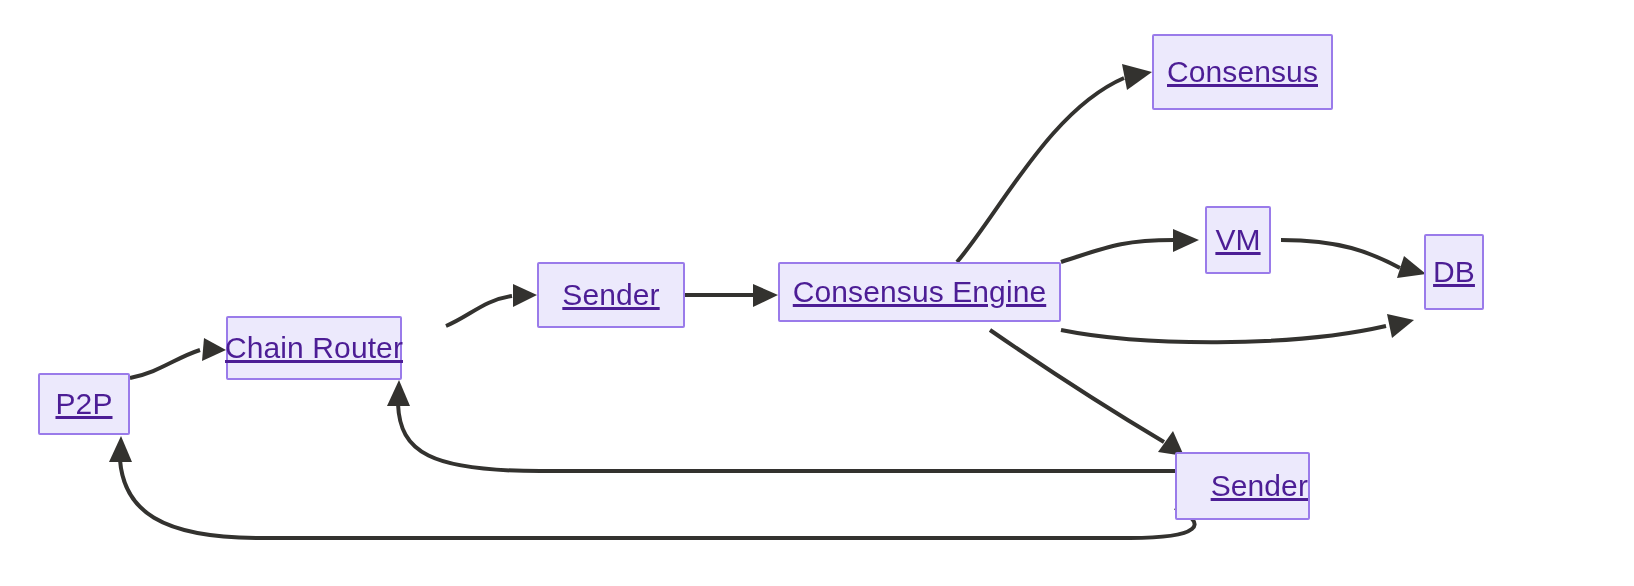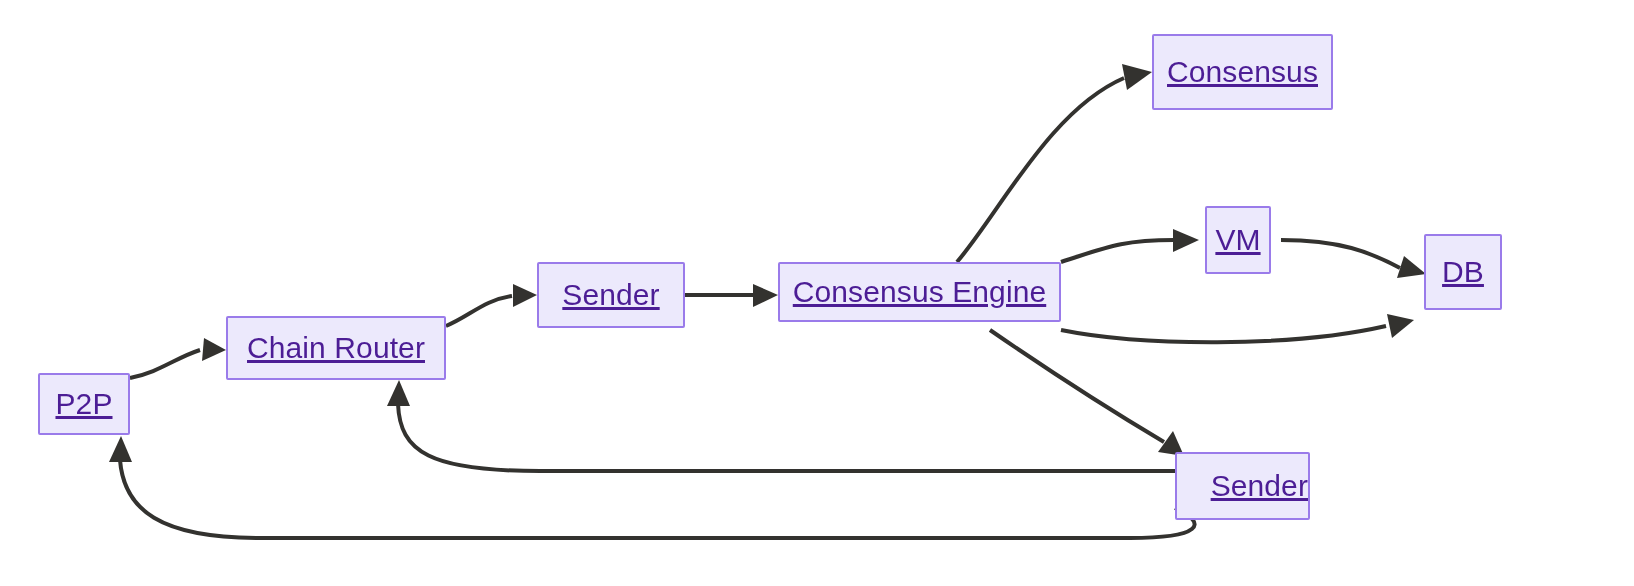--- a/index.html
+++ b/index.html
@@ -111,41 +111,41 @@
     <g>
       <path class="edge-path" d="M1175,508 C1210,524 1200,538 1130,538 L260,538 C160,538 124,510 120,460"></path>
       <polygon class="edge-head" points="109,462 121,436 132,462"></polygon>
     </g>
   </svg>
 
   <div class="node-box" style="left:38px;  top:373px; width:92px;  height:62px;text-align:right;">
     <span class="node-label">P2P</span>
   </div>
 
-  <div class="node-box" style="left:226px; top:316px; width:220px; height:64px;">
+  <div class="node-box" style="left:226px; top:316px; width:176px; height:64px;">
     <span class="node-label">Chain Router</span>
   </div>
 
   <div class="node-box" style="left:537px; top:262px; width:148px; height:66px;">
     <span class="node-label">Sender</span>
   </div>
 
   <div class="node-box" style="left:778px; top:262px; width:283px; height:60px;">
     <span class="node-label">Consensus Engine</span>
   </div>
 
   <div class="node-box" style="left:1152px; top:34px; width:181px; height:76px;">
     <span class="node-label">Consensus</span>
   </div>
 
   <div class="node-box" style="left:1199px; top:206px; width:66px; height:68px;margin-left:6px;">
     <span class="node-label">VM</span>
   </div>
 
-  <div class="node-box" style="left:1424px; top:234px; width:78px; height:76px;">
+  <div class="node-box" style="left:1424px; top:234px; width:60px; height:76px;">
     <span class="node-label">DB</span>
   </div>
 
   <div class="node-box" style="left:1175px; top:452px; width:135px; height:68px;justify-content:flex-end;">
     <span class="node-label">Sender</span>
   </div>
 
 </div>
 
 </body></html>

